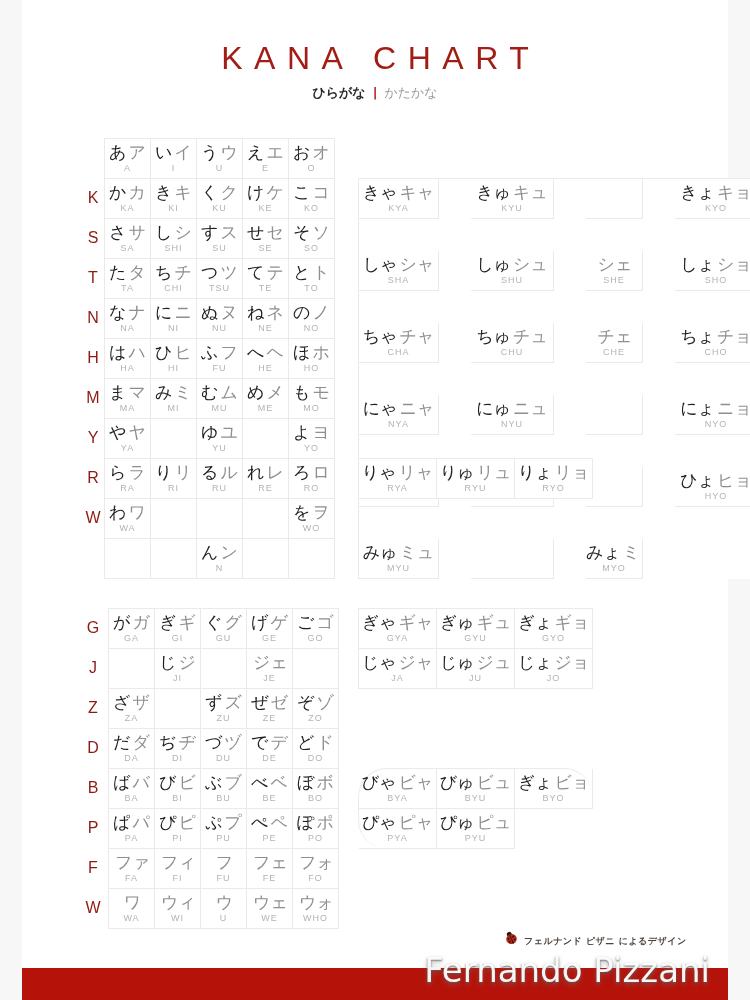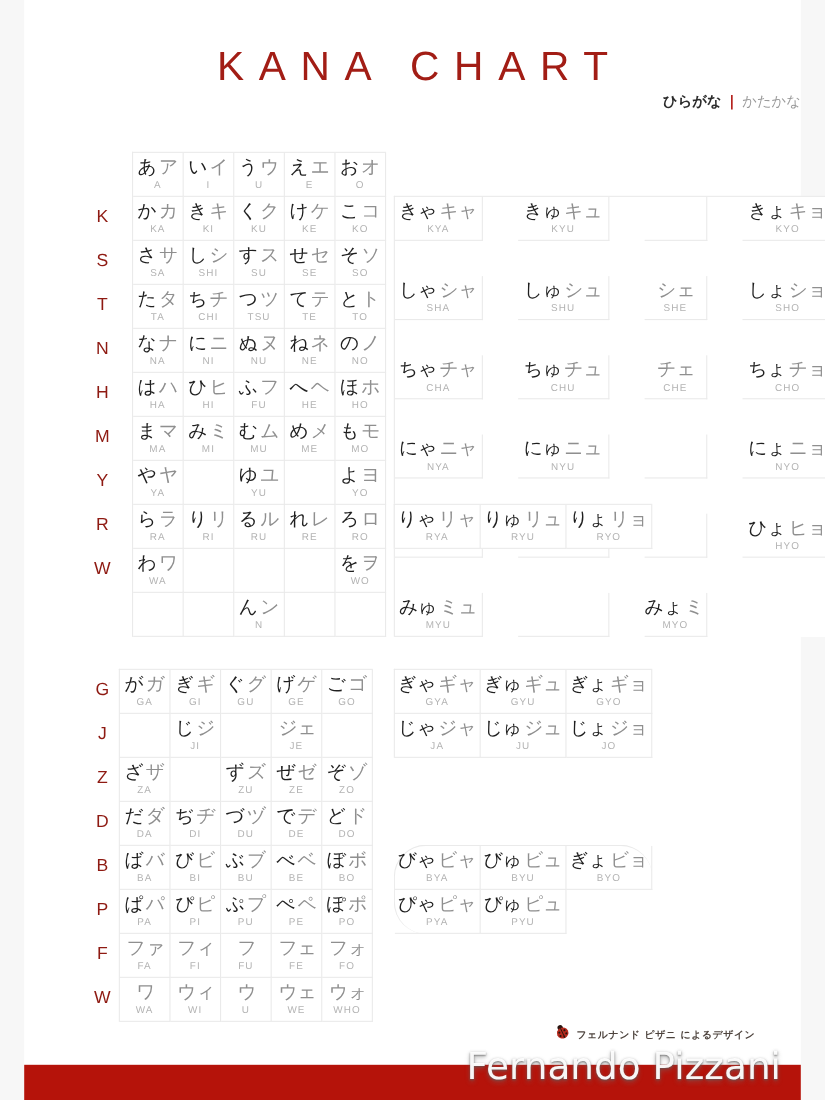--- a/index.html
+++ b/index.html
@@ -5,24 +5,24 @@
   html,body{margin:0;padding:0;}
   body{
     width:750px;height:1000px;position:relative;overflow:hidden;
     background:#f7f7f7;
     font-family:"DejaVu Sans","Liberation Sans",sans-serif;
   }
   .poster{position:absolute;left:22px;top:0;width:706px;height:1000px;background:#ffffff;}
   .title{
     position:absolute;top:40px;left:0;width:100%;text-align:center;
     font-family:"Liberation Sans",sans-serif;
-    font-size:37px;font-weight:400;letter-spacing:0.36em;text-indent:0.36em;
+    font-size:32px;font-weight:400;letter-spacing:0.36em;text-indent:0.36em;
     color:#a21d15;
   }
-  .subtitle{position:absolute;top:85px;left:0;width:100%;text-align:right;font-size:13px;line-height:16px;}
+  .subtitle{position:absolute;top:85px;left:0;width:100%;text-align:center;font-size:13px;line-height:16px;}
   .subtitle .jp1{color:#2b2b2b;font-weight:bold;}
   .subtitle .divider{color:#b01510;font-weight:bold;margin:0 7px;}
   .subtitle .jp2{color:#9a9a9a;}
   .kgrid{
     position:absolute;display:grid;grid-auto-rows:40px;
     border-top:1px solid #eaeaea;border-left:1px solid #eaeaea;background:#fff;
   }
   .cell{
     border-right:1px solid #eaeaea;border-bottom:1px solid #eaeaea;
     box-sizing:border-box;text-align:center;padding-top:3px;overflow:hidden;
@@ -82,21 +82,21 @@
 
 <div class="rowlabel" style="left: 57px; top: 178px;">K</div>
     <div class="rowlabel" style="left: 57px; top: 218px;">S</div>
     <div class="rowlabel" style="left: 57px; top: 258px;">T</div>
     <div class="rowlabel" style="left: 57px; top: 298px;">N</div>
     <div class="rowlabel" style="left: 57px; top: 338px;">H</div>
     <div class="rowlabel" style="left: 57px; top: 378px;">M</div>
     <div class="rowlabel" style="left: 57px; top: 418px;">Y</div>
     <div class="rowlabel" style="left: 57px; top: 458px;">R</div>
     <div class="rowlabel" style="left: 57px; top: 498px;">W</div>
-    <div class="kgrid" style="left: 98px; top: 138px; grid-template-columns: repeat(5, 46px);">
+    <div class="kgrid" style="left: 82px; top: 138px; grid-template-columns: repeat(5, 46px);">
       <div class="cell">
         <div class="kana-line"><span class="hira">あ</span><span class="kata">ア</span></div>
         <div class="romaji">A</div>
       </div>
       <div class="cell">
         <div class="kana-line"><span class="hira">い</span><span class="kata">イ</span></div>
         <div class="romaji">I</div>
       </div>
       <div class="cell">
         <div class="kana-line"><span class="hira">う</span><span class="kata">ウ</span></div>

